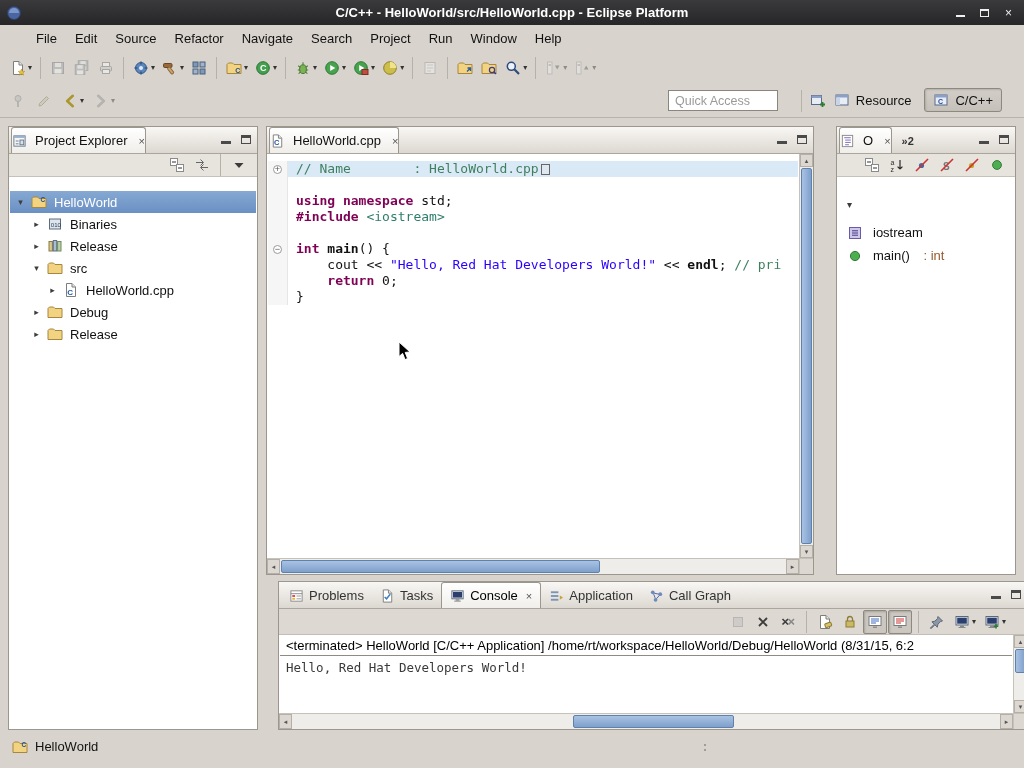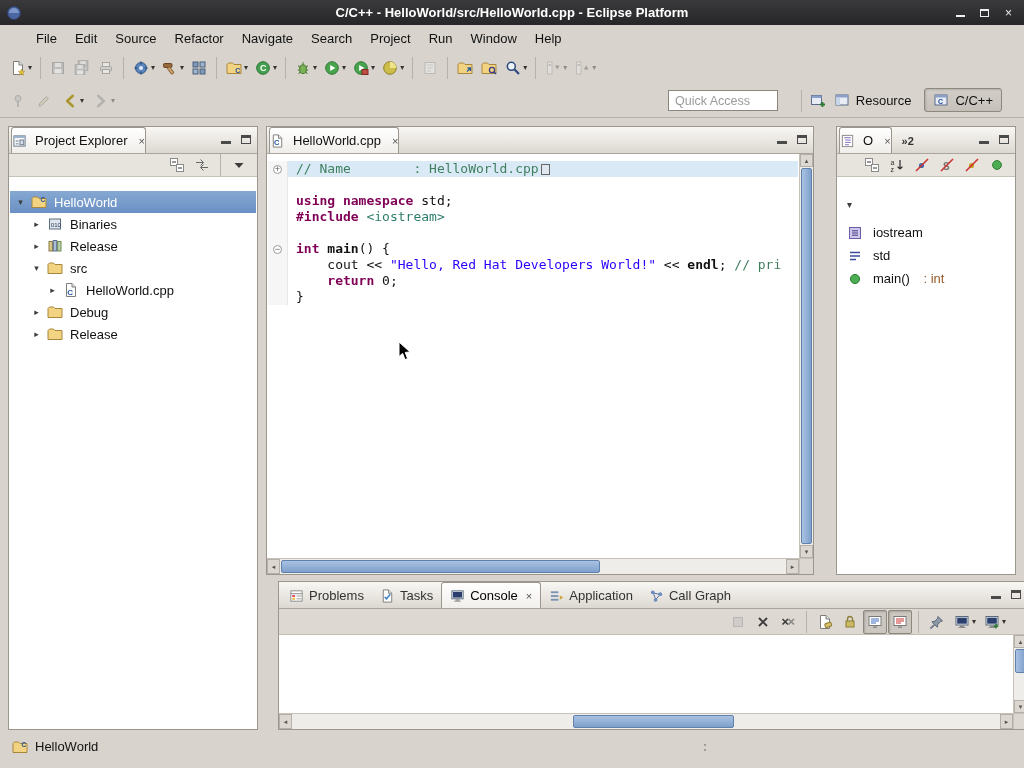--- a/index.html
+++ b/index.html
@@ -703,29 +703,20 @@
             <rect x="2.5" y="2.5" width="11" height="11" fill="#cfc8ea" stroke="#6a5ba8"></rect>
             <path d="M5 5.8 h6 M5 8 h6 M5 10.2 h6" stroke="#473a85"></path>
           </svg>
         </span>
     <span class="olabel">iostream</span>
 
   </div>
       <div class="oitem">
     <span class="ticon">
           <svg viewBox="0 0 16 16" width="16" height="16">
-            <path d="M3 4.5 h10 M3 8 h10 M3 11.5 h6" stroke="#3a4ba0" stroke-width="1.6"></path>
-          </svg>
-        </span>
-    <span class="olabel">std</span>
-
-  </div>
-      <div class="oitem">
-    <span class="ticon">
-          <svg viewBox="0 0 16 16" width="16" height="16">
             <circle cx="8" cy="8" r="4.6" fill="#4cae51" stroke="#2e7d33"></circle>
           </svg>
         </span>
     <span class="olabel">main()</span>
     <span class="osuffix"> : int</span>
   </div>
     </div>
 </section>
 
 <section class="panel co">
@@ -881,20 +872,24 @@
             <rect x="2" y="2.5" width="12" height="8.5" fill="#e8eef8" stroke="#5a6a7a"></rect>
             <rect x="3.2" y="3.7" width="9.6" height="6" fill="#2c3e6b"></rect>
             <rect x="6" y="11.5" width="4" height="1.5" fill="#8a8a8a"></rect>
             <rect x="4.5" y="13" width="7" height="1" fill="#8a8a8a"></rect>
             <path d="M12 10 v4.5 M9.8 12.2 h4.5" stroke="#2c7a33" stroke-width="1.6"></path>
           </svg>
         </span>
         <span class="dd">▾</span>
       </span>
     </div>
+  <div class="cbody">
+    <div class="chead">&lt;terminated&gt; HelloWorld [C/C++ Application] /home/rt/workspace/HelloWorld/Debug/HelloWorld (8/31/15, 6:2</div>
+    <div class="cout">Hello, Red Hat Developers World!</div>
+  </div>
   <div class="sbv cv">
     <span class="step su">▴</span>
     <span class="thumb"></span>
     <span class="step sd">▾</span>
   </div>
   <div class="sbh ch">
     <span class="step sl">◂</span>
     <span class="thumb"></span>
     <span class="step sr">▸</span>
   </div>

